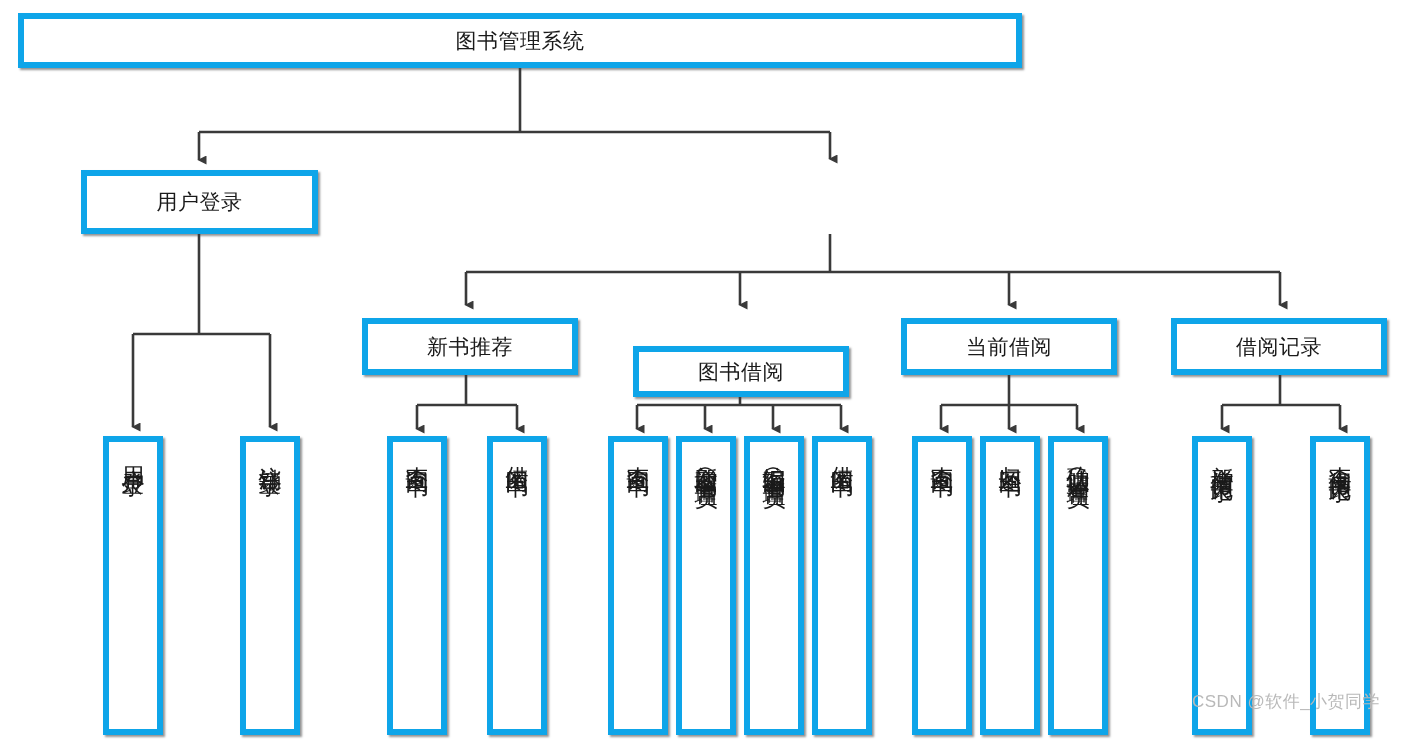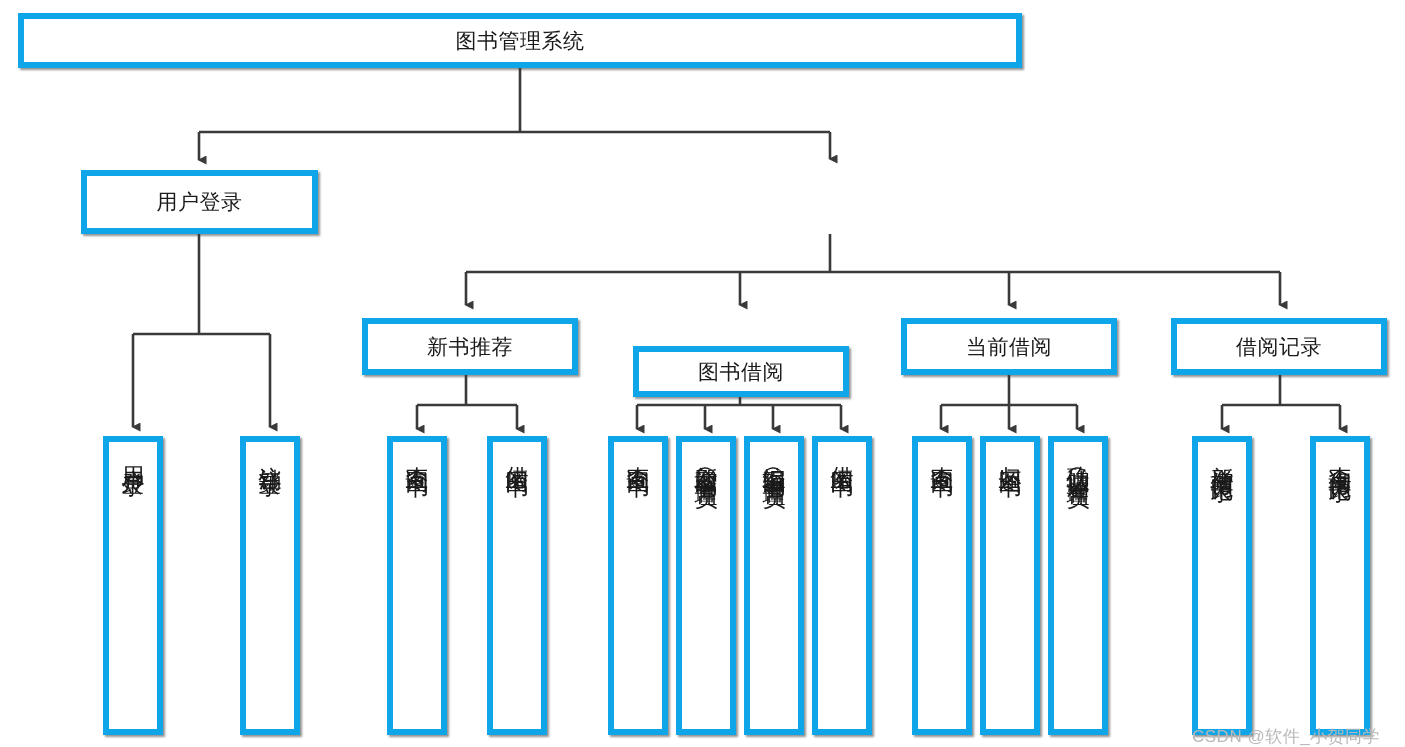--- a/index.html
+++ b/index.html
@@ -58,21 +58,21 @@
   .node.vert .node-label {
     writing-mode: vertical-rl;
     text-orientation: upright;
     font-size: 23px;
     letter-spacing: 3px;
     line-height: 1;
   }
   .watermark {
     position: absolute;
     left: 1192px;
-    top: 725px;
+    top: 690px;
     font-size: 17px;
     color: #b9b9b9;
     white-space: nowrap;
     letter-spacing: 0.5px;
   }
 </style>
 </head>
 <body>
 
 <div id="diagram-root">

